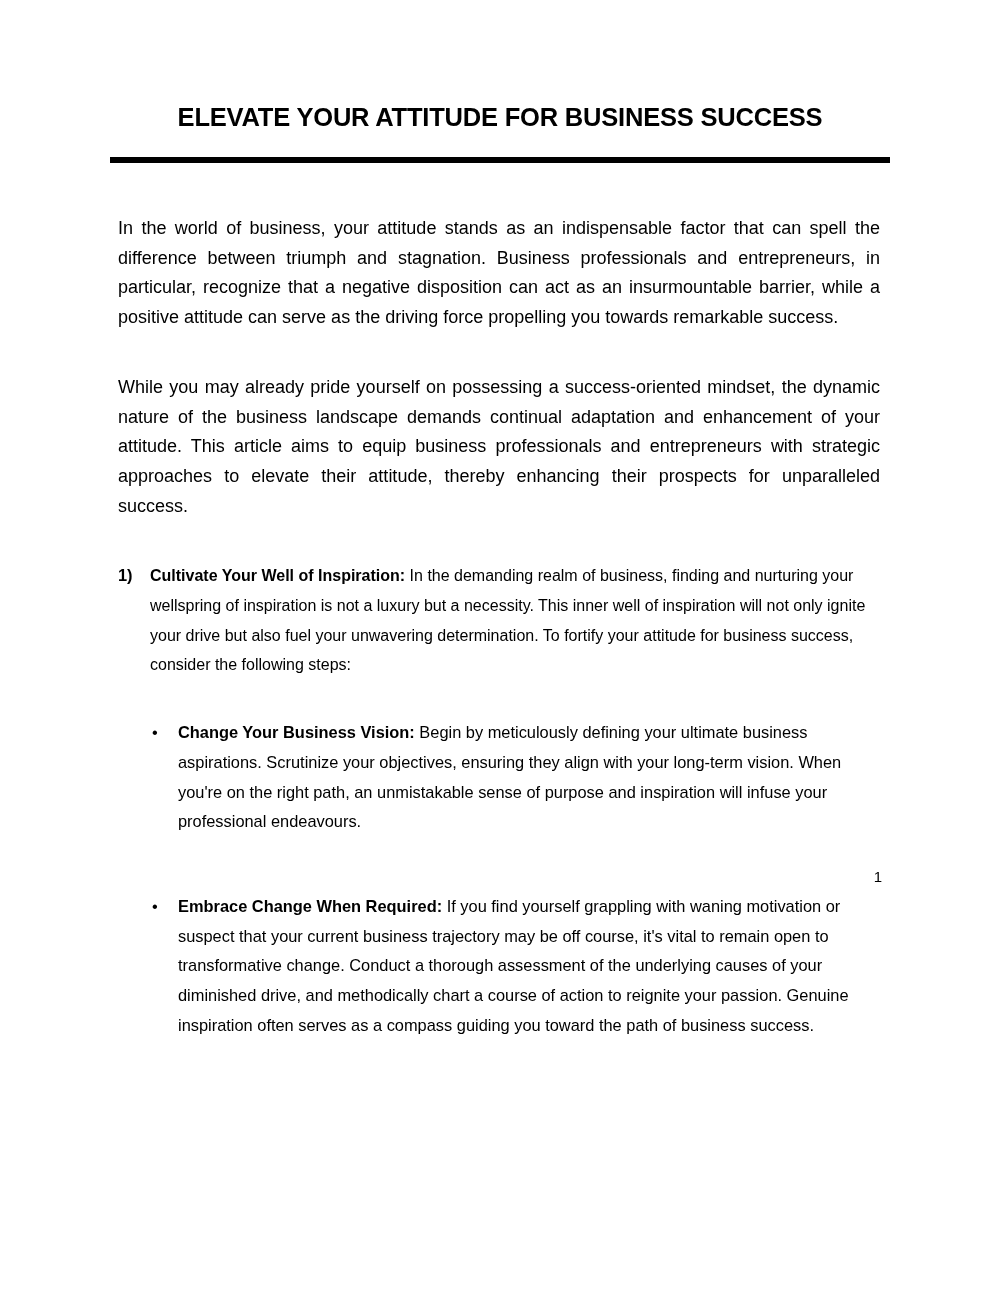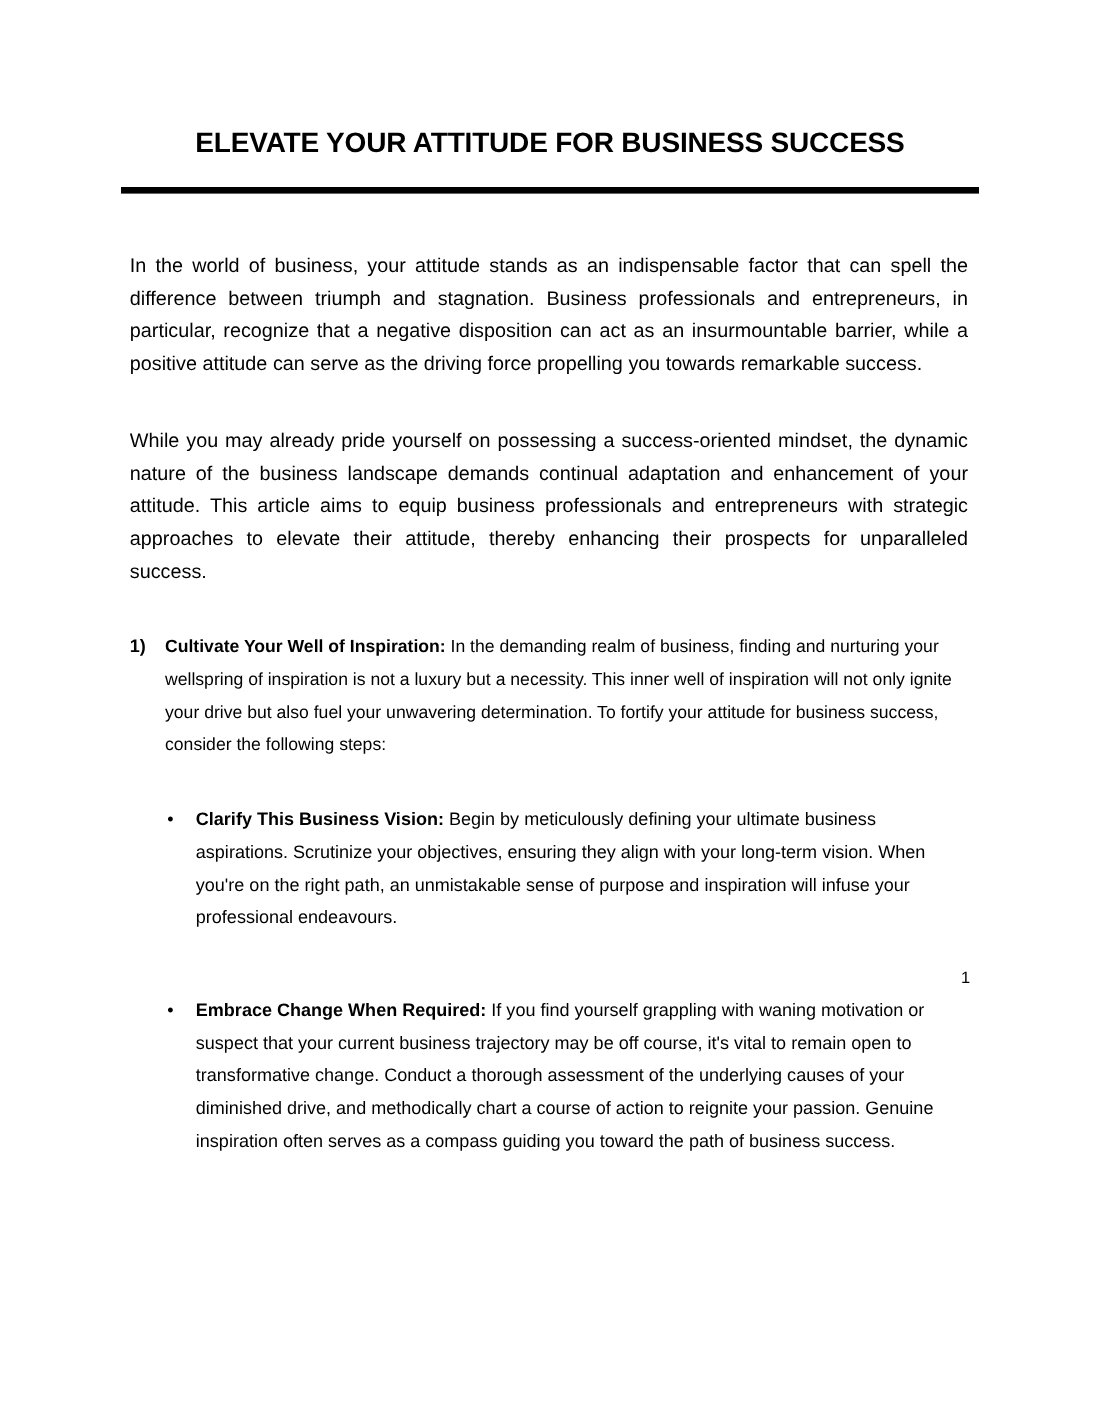--- a/index.html
+++ b/index.html
@@ -15,21 +15,20 @@
     position: relative;
     overflow: hidden;
   }
 
   .page {
     position: relative;
     width: 1000px;
     height: 998px;
     box-sizing: border-box;
     padding: 0;
-    margin-top: 13px;
   }
 
   
   .doc-title {
     margin: 0;
     padding: 0;
     position: absolute;
     left: 110px;
     top: 103px;
     width: 780px;
@@ -153,21 +152,21 @@
     <ol class="num-list">
       <li class="num-item">
         <span class="num-marker">1)</span>
         <span class="num-text"><span class="lead">Cultivate Your Well of Inspiration:</span><span> In the demanding realm of business, finding and nurturing your wellspring of inspiration is not a luxury but a necessity. This inner well of inspiration will not only ignite your drive but also fuel your unwavering determination. To fortify your attitude for business success, consider the following steps:</span></span>
       </li>
     </ol>
 
     <ul class="bullet-list">
       <li class="bullet-item">
         <span class="bullet-marker">•</span>
-        <span class="bullet-text"><span class="lead">Clarify This Business Vision:</span><span> Begin by meticulously defining your ultimate business aspirations. Scrutinize your objectives, ensuring they align with your long-term vision. When you're on the right path, an unmistakable sense of purpose and inspiration will infuse your professional endeavours.</span></span>
+        <span class="bullet-text"><span class="lead">Change Your Business Vision:</span><span> Begin by meticulously defining your ultimate business aspirations. Scrutinize your objectives, ensuring they align with your long-term vision. When you're on the right path, an unmistakable sense of purpose and inspiration will infuse your professional endeavours.</span></span>
       </li>
       <li class="bullet-item">
         <span class="bullet-marker">•</span>
         <span class="bullet-text"><span class="lead">Embrace Change When Required:</span><span> If you find yourself grappling with waning motivation or suspect that your current business trajectory may be off course, it's vital to remain open to transformative change. Conduct a thorough assessment of the underlying causes of your diminished drive, and methodically chart a course of action to reignite your passion. Genuine inspiration often serves as a compass guiding you toward the path of business success.</span></span>
       </li>
     </ul>
 
   </div>
 
   <div class="page-number">1</div>

